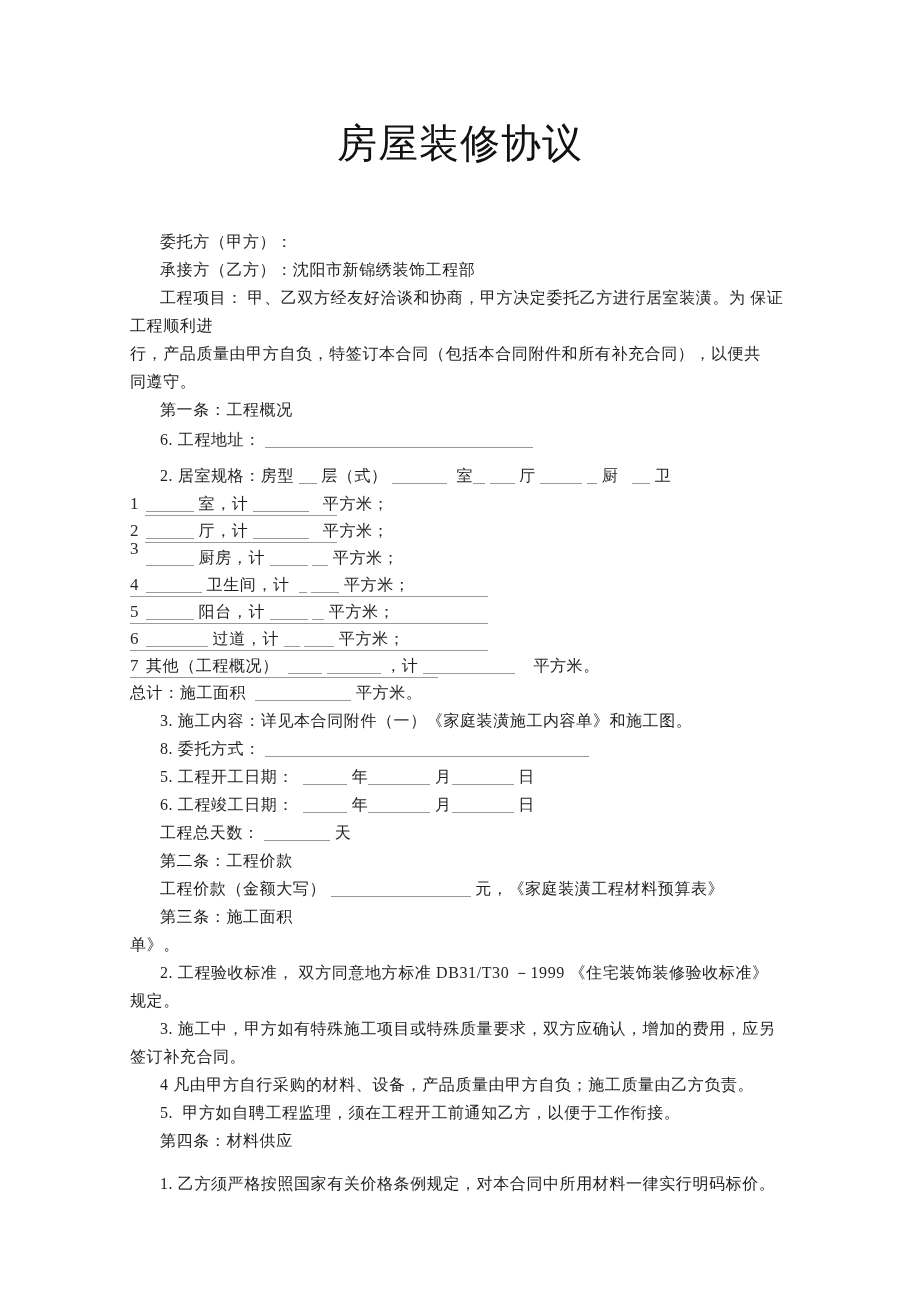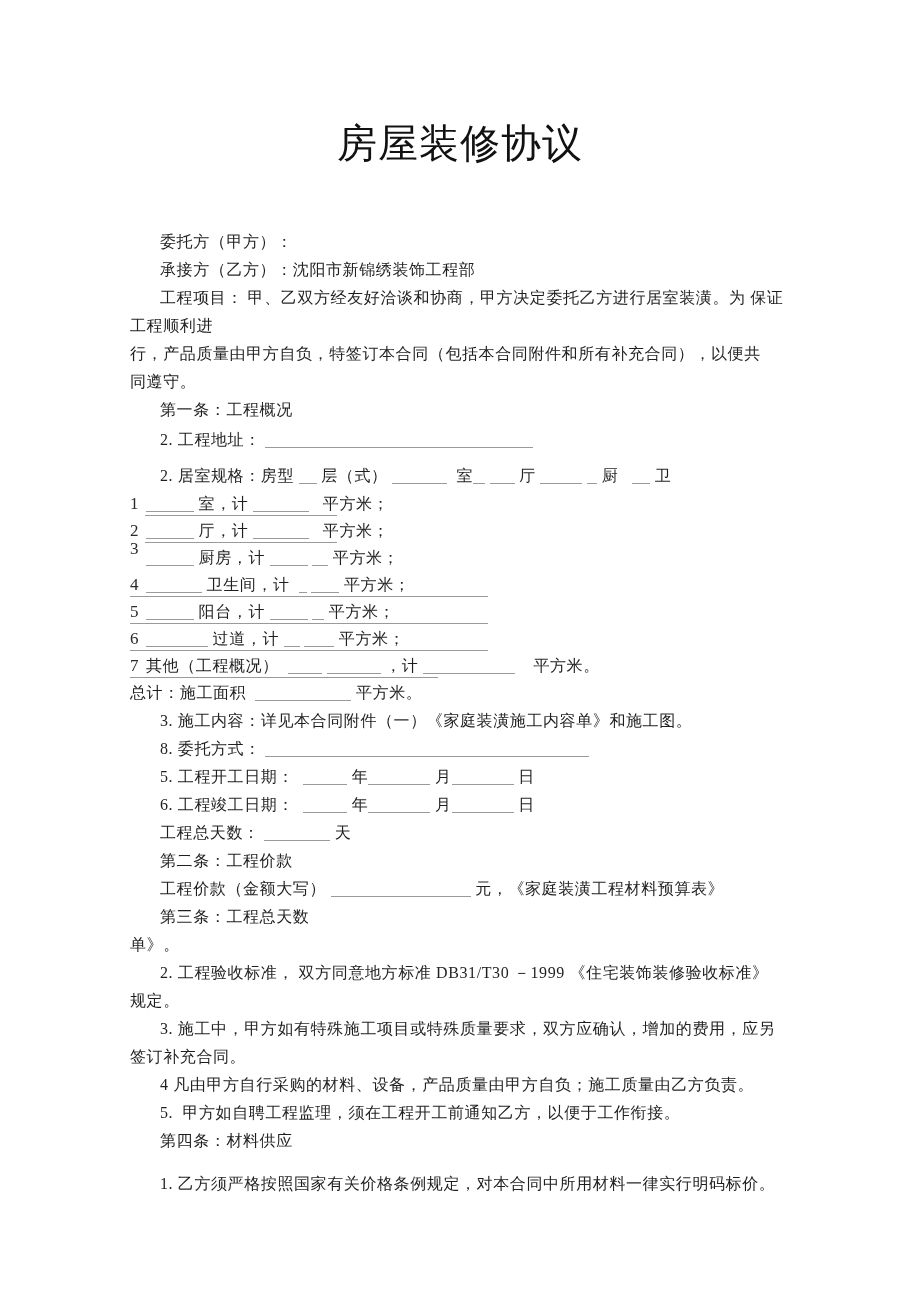--- a/index.html
+++ b/index.html
@@ -69,21 +69,21 @@
 <div class="page">
   <h1 class="title">房屋装修协议</h1>
   <div class="doc">
       <div class="line indent"><span>委托方（甲方）：</span></div>
       <div class="line indent"><span>承接方（乙方）：沈阳市新锦绣装饰工程部</span></div>
       <div class="line indent"><span>工程项目： 甲、乙双方经友好洽谈和协商，甲方决定委托乙方进行居室装潢。为 保证</span></div>
       <div class="line"><span>工程顺利进</span></div>
       <div class="line"><span>行，产品质量由甲方自负，特签订本合同（包括本合同附件和所有补充合同），以便共</span></div>
       <div class="line"><span>同遵守。</span></div>
       <div class="line indent"><span>第一条：工程概况</span></div>
-      <div class="line indent" style="margin-top: 2px;"><span>2. 工程地址： </span><span class="blank" style="width: 268px;"></span></div>
+      <div class="line indent" style="margin-top: 2px;"><span>6. 工程地址： </span><span class="blank" style="width: 268px;"></span></div>
       <div class="line indent" style="margin-top: 8px;"><span>2. 居室规格：房型 </span><span class="blank" style="width: 18px;"></span><span> 层（式） </span><span class="blank" style="width: 55px;"></span><span>  室</span><span class="blank" style="width: 12px;"></span><span> </span><span class="blank" style="width: 25px;"></span><span> 厅 </span><span class="blank" style="width: 42px;"></span><span> </span><span class="blank" style="width: 10px;"></span><span> 厨   </span><span class="blank" style="width: 18px;"></span><span> 卫</span></div>
       <div class="row">
         <span class="num">1</span>
         <span class="body"><span class="blank" style="width: 48px;"></span><span> 室，计 </span><span class="blank" style="width: 56px;"></span><span>   平方米；</span></span>
         <span class="rule" style="left: 15px; width: 192px;"></span>
       </div>
       <div class="row">
         <span class="num">2</span>
         <span class="body"><span class="blank" style="width: 48px;"></span><span> 厅，计 </span><span class="blank" style="width: 56px;"></span><span>   平方米；</span></span>
         <span class="rule" style="left: 15px; width: 192px;"></span>
@@ -113,21 +113,21 @@
         <span class="rule" style="left: 0px; width: 308px;"></span>
       </div>
       <div class="line"><span>总计：施工面积  </span><span class="blank" style="width: 96px;"></span><span> 平方米。</span></div>
       <div class="line indent"><span>3. 施工内容：详见本合同附件（一）《家庭装潢施工内容单》和施工图。</span></div>
       <div class="line indent"><span>8. 委托方式： </span><span class="blank" style="width: 324px;"></span></div>
       <div class="line indent"><span>5. 工程开工日期：  </span><span class="blank" style="width: 44px;"></span><span> 年</span><span class="blank" style="width: 62px;"></span><span> 月</span><span class="blank" style="width: 62px;"></span><span> 日</span></div>
       <div class="line indent"><span>6. 工程竣工日期：  </span><span class="blank" style="width: 44px;"></span><span> 年</span><span class="blank" style="width: 62px;"></span><span> 月</span><span class="blank" style="width: 62px;"></span><span> 日</span></div>
       <div class="line indent"><span>工程总天数： </span><span class="blank" style="width: 66px;"></span><span> 天</span></div>
       <div class="line indent"><span>第二条：工程价款</span></div>
       <div class="line indent"><span>工程价款（金额大写） </span><span class="blank" style="width: 140px;"></span><span> 元，《家庭装潢工程材料预算表》</span></div>
-      <div class="line indent"><span>第三条：工程总天数</span></div>
+      <div class="line indent"><span>第三条：施工面积</span></div>
       <div class="line"><span>单》。</span></div>
       <div class="line indent"><span>2. 工程验收标准， 双方同意地方标准 DB31/T30 －1999 《住宅装饰装修验收标准》</span></div>
       <div class="line"><span>规定。</span></div>
       <div class="line indent"><span>3. 施工中，甲方如有特殊施工项目或特殊质量要求，双方应确认，增加的费用，应另</span></div>
       <div class="line"><span>签订补充合同。</span></div>
       <div class="line indent"><span>4 凡由甲方自行采购的材料、设备，产品质量由甲方自负；施工质量由乙方负责。</span></div>
       <div class="line indent"><span>5.  甲方如自聘工程监理，须在工程开工前通知乙方，以便于工作衔接。</span></div>
       <div class="line indent"><span>第四条：材料供应</span></div>
       <div class="line indent" style="margin-top: 15px;"><span>1. 乙方须严格按照国家有关价格条例规定，对本合同中所用材料一律实行明码标价。</span></div>
     </div>

